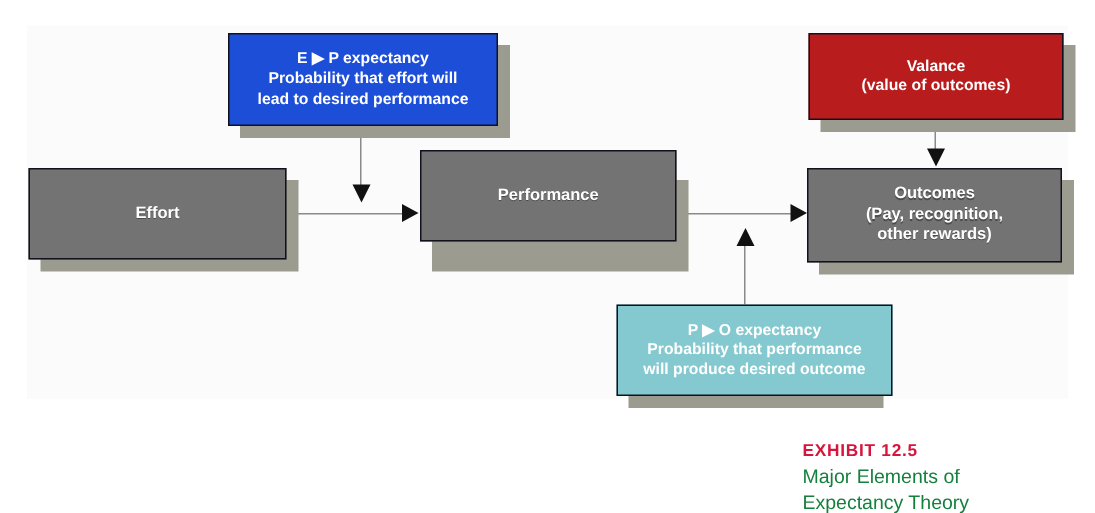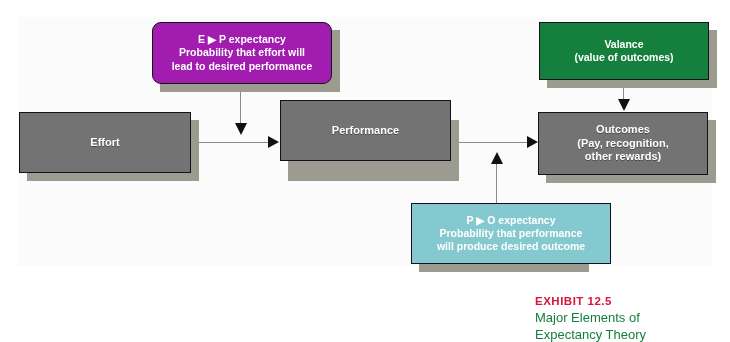--- a/index.html
+++ b/index.html
@@ -44,41 +44,41 @@
     z-index: 3;
   }
   .box .txt { width: 100%; padding: 0 4px; }
   .shadow {
     position: absolute;
     background: #9b9b90;
     z-index: 2;
   }
 
   .box.red    { background: #737373; text-shadow: 0 1px 0 rgba(0,0,0,.35); }
-  .box.purple { background: #a21caf; border-radius: 9px; }
-  .box.blue   { background: #15803d; }
+  .box.purple { background: #1d4ed8; }
+  .box.blue   { background: #b91c1c; }
   .box.teal   { background: #83c9cf; }
 
   
   #box-effort        { left: 19px;  top: 112px; width: 172px; height: 61px;  font-size: 11px; align-items: center; }
   #sh-effort         { left: 27px;  top: 120px; width: 172px; height: 61px; }
 
   #box-performance   { left: 280px; top: 100px; width: 171px; height: 61px;  font-size: 11px; }
   #sh-performance    { left: 288px; top: 120px; width: 171px; height: 61px; }
 
   #box-outcomes      { left: 538px; top: 112px; width: 170px; height: 63px;  font-size: 11px; }
   #sh-outcomes       { left: 546px; top: 120px; width: 170px; height: 63px; }
 
   #box-ep            { left: 152px; top: 22px;  width: 180px; height: 62px;  font-size: 10.5px; }
   #sh-ep             { left: 160px; top: 30px;  width: 180px; height: 62px; }
 
   #box-valance       { left: 539px; top: 22px;  width: 170px; height: 58px;  font-size: 10.5px; }
   #sh-valance        { left: 547px; top: 30px;  width: 170px; height: 58px; }
 
-  #box-po            { left: 411px; top: 203px; width: 200px; height: 61px;  font-size: 10.5px; }
+  #box-po            { left: 411px; top: 203px; width: 184px; height: 61px;  font-size: 10.5px; }
   #sh-po             { left: 419px; top: 211px; width: 170px; height: 61px; }
 
   
   .hline {
     position: absolute;
     height: 1px;
     background: #8a8a8a;
     z-index: 1;
   }
   .vline {

